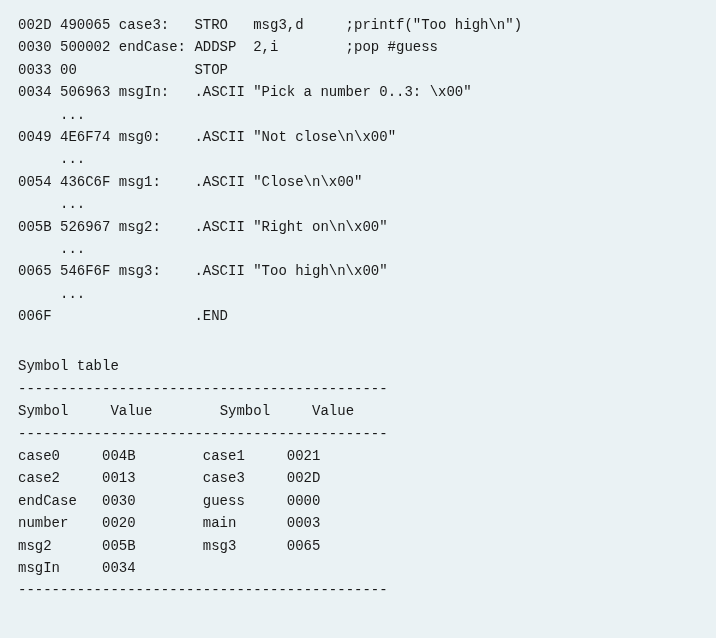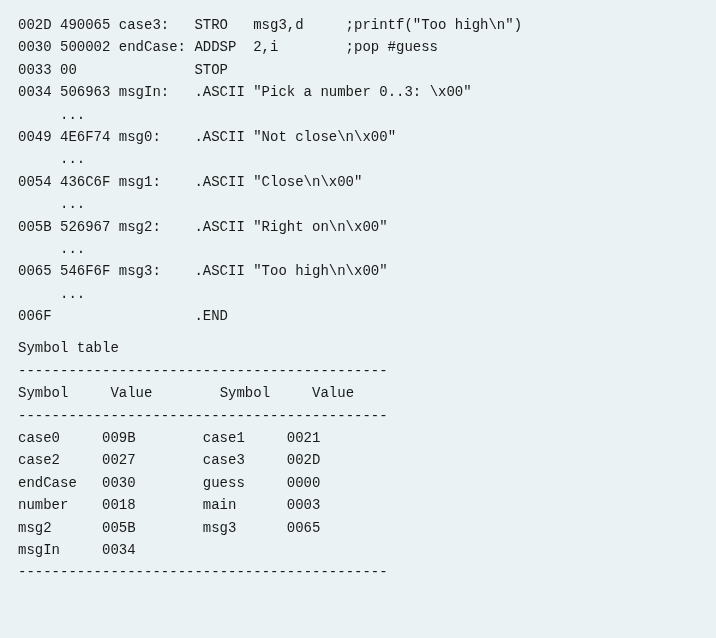--- a/index.html
+++ b/index.html
@@ -19,21 +19,21 @@
   .listing {
     white-space: pre;
   }
   .row { display: block; }
   .addr  { display: inline-block; width: 5ch;  }
   .obj   { display: inline-block; width: 7ch;  }
   .label { display: inline-block; width: 9ch;  }
   .mnem  { display: inline-block; width: 7ch;  }
   .oper  { display: inline-block; width: 11ch; }
   .cmt   { display: inline-block;               }
-  .sym-title { margin-top: 10px; }
+  .sym-title { margin-top: 28px; }
   .dash-line { letter-spacing: 0; color: #1a1a1a; }
   .sym-row { display: block; }
   .sc1 { display: inline-block; width: 10ch; }
   .sc2 { display: inline-block; width: 12ch; }
   .sc3 { display: inline-block; width: 10ch; }
   .sc4 { display: inline-block; }
 </style>
 </head>
 <body>
 
@@ -42,20 +42,20 @@
 <div class="sym-title">Symbol table</div>
 <div class="dash-line">--------------------------------------------</div>
 <div class="sym-row">
   <span class="sc1">Symbol</span>
   <span class="sc2">Value</span>
   <span class="sc3">Symbol</span>
   <span class="sc4">Value</span>
 </div>
 <div class="dash-line">--------------------------------------------</div>
 <div id="symrows">
-    <div class="sym-row"><span class="sc1">case0</span><span class="sc2">009B</span><span class="sc3">case1</span><span class="sc4">0021</span></div>
-    <div class="sym-row"><span class="sc1">case2</span><span class="sc2">0027</span><span class="sc3">case3</span><span class="sc4">002D</span></div>
+    <div class="sym-row"><span class="sc1">case0</span><span class="sc2">004B</span><span class="sc3">case1</span><span class="sc4">0021</span></div>
+    <div class="sym-row"><span class="sc1">case2</span><span class="sc2">0013</span><span class="sc3">case3</span><span class="sc4">002D</span></div>
     <div class="sym-row"><span class="sc1">endCase</span><span class="sc2">0030</span><span class="sc3">guess</span><span class="sc4">0000</span></div>
-    <div class="sym-row"><span class="sc1">number</span><span class="sc2">0018</span><span class="sc3">main</span><span class="sc4">0003</span></div>
+    <div class="sym-row"><span class="sc1">number</span><span class="sc2">0020</span><span class="sc3">main</span><span class="sc4">0003</span></div>
     <div class="sym-row"><span class="sc1">msg2</span><span class="sc2">005B</span><span class="sc3">msg3</span><span class="sc4">0065</span></div>
     <div class="sym-row"><span class="sc1">msgIn</span><span class="sc2">0034</span><span class="sc3"></span><span class="sc4"></span></div>
   </div>
 <div class="dash-line">--------------------------------------------</div>
 
 </body></html>

